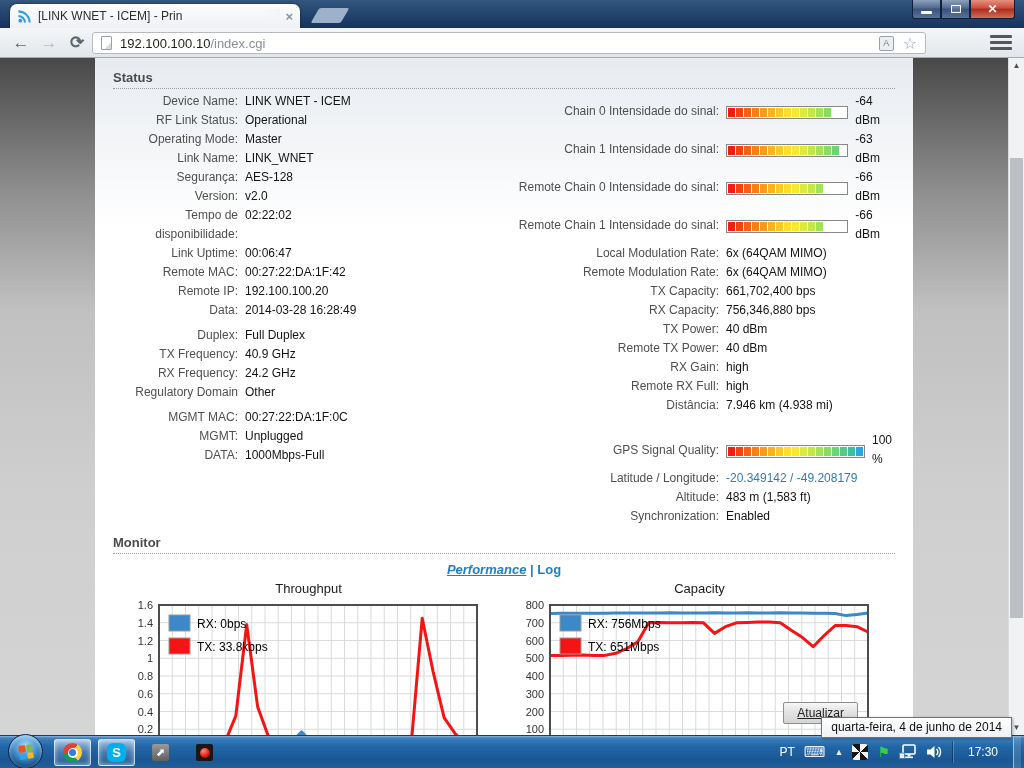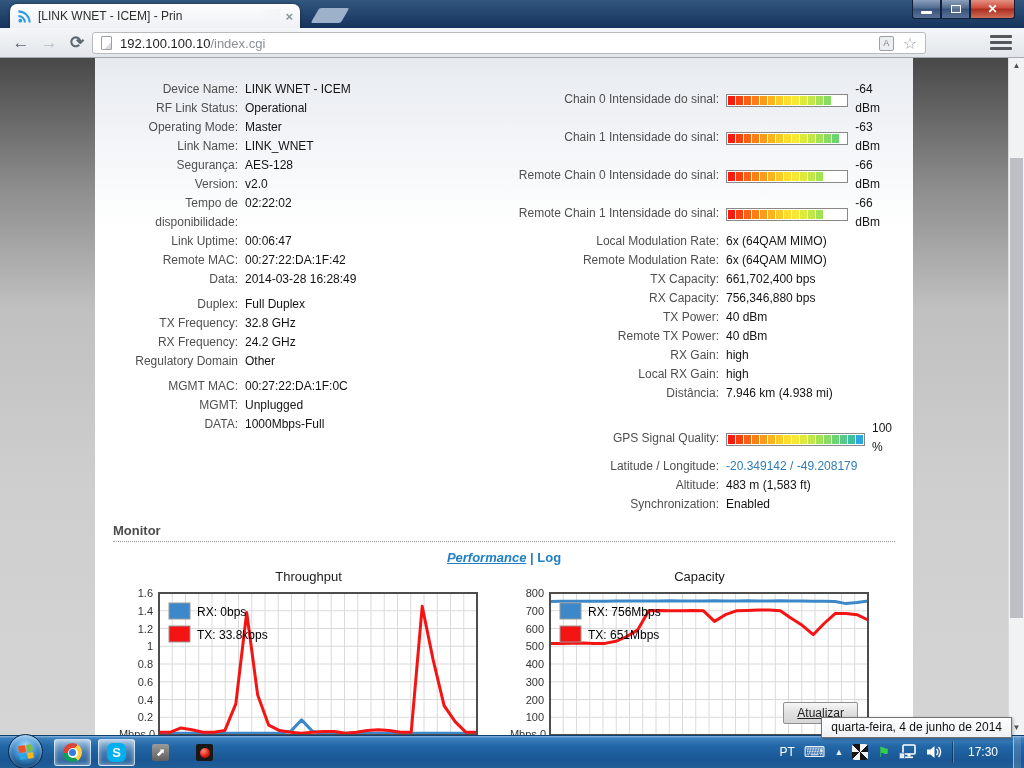--- a/index.html
+++ b/index.html
@@ -47,21 +47,21 @@
   .menu-btn { position:absolute; right:12px; top:7px; width:22px; }
   .menu-btn span { display:block; height:3px; background:#54585c; margin-bottom:3px; border-radius:1px; }
 
   
   .viewport { position:absolute; top:58px; left:0; right:0; bottom:33px;
     background:linear-gradient(180deg,#484848 0px,#8d8d8d 130px,#c0c0c0 250px,#cecece 420px,#d5d5d5 100%); }
   .panel { position:absolute; left:95px; width:818px; top:0; bottom:0;
     background:linear-gradient(180deg,#e7ebf0 0px,#ffffff 170px); padding:12px 18px; }
   .section-header { font-size:13px; font-weight:bold; color:#4c4c4c; padding-bottom:3px;
     border-bottom:1px dotted #9b9b9b; }
-  .status-grid { display:flex; margin-top:10px; }
+  .status-grid { display:flex; margin-top:3px; }
   .col { width:50%; }
   .row { display:flex; font-size:12px; line-height:19px; }
   .lbl { text-align:right; color:#4f4f4f; padding-right:7px; flex-shrink:0; }
   .col-left .lbl { width:132px; }
   .col-right .lbl { width:222px; }
   .val { color:#131313; }
   .val.link { color:#2f7cb4; }
   .spacer { height:6px; }
   .spacer.big { height:16px; }
   .sigrow { align-items:center; }
@@ -177,20 +177,21 @@
     </div>
     <div class="menu-btn">
         <span></span>
         <span></span>
         <span style="margin:0;"></span>
       </div>
   </div>
 
   <div class="viewport">
     <div class="panel">
+      <div class="section-header">Status</div>
 
       <div class="status-grid">
         <div class="col col-left" id="left-col">
             <div class="row">
               <span class="lbl">Device Name:</span>
               <span class="val">LINK WNET - ICEM</span>
             </div>
             <div class="row">
               <span class="lbl">RF Link Status:</span>
               <span class="val">Operational</span>
@@ -217,31 +218,35 @@
             </div>
             <div class="row">
               <span class="lbl">Link Uptime:</span>
               <span class="val">00:06:47</span>
             </div>
             <div class="row">
               <span class="lbl">Remote MAC:</span>
               <span class="val">00:27:22:DA:1F:42</span>
             </div>
             <div class="row">
+              <span class="lbl">Remote IP:</span>
+              <span class="val">192.100.100.20</span>
+            </div>
+            <div class="row">
               <span class="lbl">Data:</span>
               <span class="val">2014-03-28 16:28:49</span>
             </div>
             <div class="spacer"></div>
             <div class="row">
               <span class="lbl">Duplex:</span>
               <span class="val">Full Duplex</span>
             </div>
             <div class="row">
               <span class="lbl">TX Frequency:</span>
-              <span class="val">32.8 GHz</span>
+              <span class="val">40.9 GHz</span>
             </div>
             <div class="row">
               <span class="lbl">RX Frequency:</span>
               <span class="val">24.2 GHz</span>
             </div>
             <div class="row">
               <span class="lbl">Regulatory Domain</span>
               <span class="val">Other</span>
             </div>
             <div class="spacer"></div>
@@ -356,21 +361,21 @@
             </div>
             <div class="row">
               <span class="lbl">Remote TX Power:</span>
               <span class="val">40 dBm</span>
             </div>
             <div class="row">
               <span class="lbl">RX Gain:</span>
               <span class="val">high</span>
             </div>
             <div class="row">
-              <span class="lbl">Local RX Gain:</span>
+              <span class="lbl">Remote RX Full:</span>
               <span class="val">high</span>
             </div>
             <div class="row">
               <span class="lbl">Distância:</span>
               <span class="val">7.946 km (4.938 mi)</span>
             </div>
             <div class="spacer big"></div>
             <div class="row sigrow">
               <span class="lbl">GPS Signal Quality:</span>
               <span class="bar">

